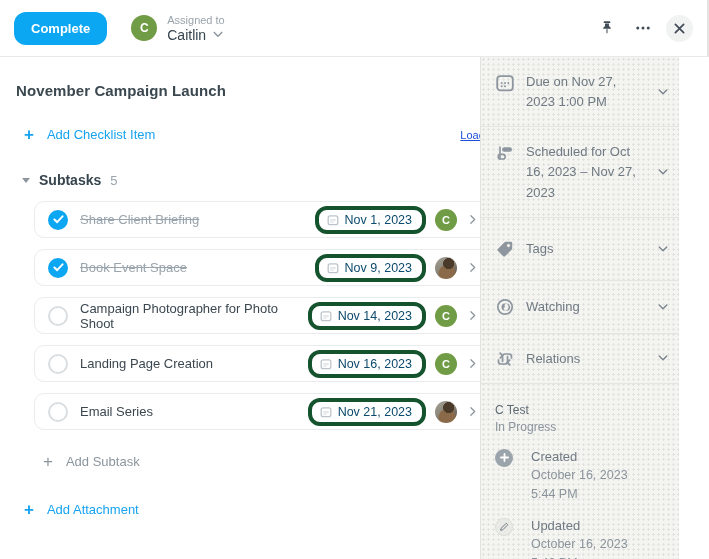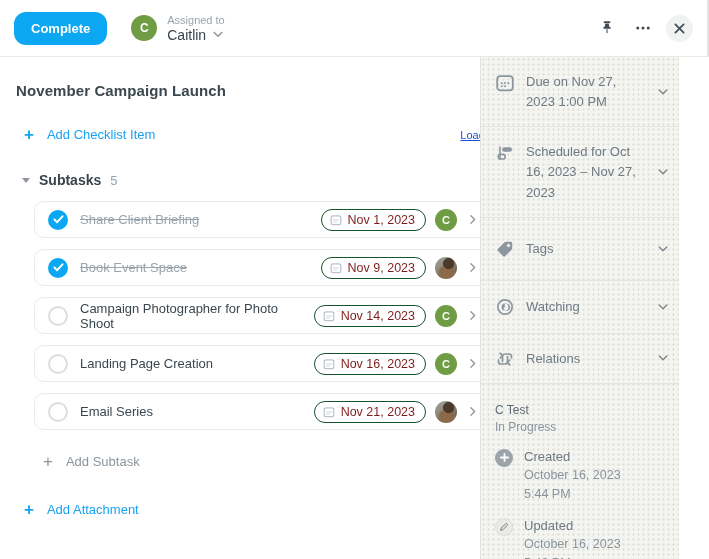--- a/index.html
+++ b/index.html
@@ -63,22 +63,22 @@
     display: flex; align-items: center; justify-content: center;
   }
   .checkbox svg { display: none; }
   .subtask-row.completed .checkbox { background: #0ca7f2; border-color: #0ca7f2; }
   .subtask-row.completed .checkbox svg { display: block; }
   .subtask-name { font-size: 13px; color: #3b4750; margin-left: 12px; }
   .subtask-row.completed .subtask-name { color: #9aa4ac; text-decoration: line-through; }
   .row-spacer { flex: 1; }
   .date-pill {
     display: inline-flex; align-items: center; gap: 6px;
-    border: 1px solid #14532d; border-radius: 12px; padding: 3px 10px 3px 8px;
-    color: #7f1d1d; font-size: 12.5px; cursor: pointer; background:#fff; flex:none;
+    border: 4px solid #14532d; border-radius: 12px; padding: 3px 10px 3px 8px;
+    color: #0c4a6e; font-size: 12.5px; cursor: pointer; background:#fff; flex:none;
   }
   .avatar-row { width: 22px; height: 22px; font-size: 11px; margin-left: 9px; flex: none; cursor: pointer; }
   .avatar-green { background: #6f9c44; }
   .avatar-photo {
     background:
       radial-gradient(circle at 62% 30%, #4a3a2a 0 26%, transparent 28%),
       radial-gradient(circle at 55% 75%, #8a6a48 0 40%, transparent 42%),
       linear-gradient(150deg, #a3a398 0%, #8c8678 45%, #55483a 100%);
   }
   .row-chevron { margin-left: 9px; flex: none; display: flex; cursor: pointer; }
@@ -109,21 +109,21 @@
   .sec-watching { min-height: 53px; }
   .sec-relations { min-height: 49px; }
 
   .side-info { padding: 19px 14px 10px 14px; }
   .info-project { font-size: 12px; color: #5f6a73; }
   .info-status { font-size: 12px; color: #8a949c; margin-top: 3px; }
   .info-entry { display: flex; align-items: flex-start; margin-top: 15px; }
   .info-icon { width: 18px; height: 18px; border-radius: 50%; flex: none; display: flex; align-items: center; justify-content: center; }
   .info-icon.filled { background: #9ba4ab; }
   .info-icon.light { background: #eaeae6; border: 1px solid #ddddd8; }
-  .info-texts { margin-left: 11px; }
+  .info-texts { margin-left: 18px; }
   .info-label { font-size: 13px; color: #6f7a83; }
   .info-value { font-size: 12.5px; color: #8a949c; line-height: 1.5; margin-top: 2px; }
 </style>
 </head>
 <body>
 
 <div class="topbar">
   <button class="btn-complete">Complete</button>
   <div class="assignee-group">
     <span class="avatar avatar-topbar">C</span>

